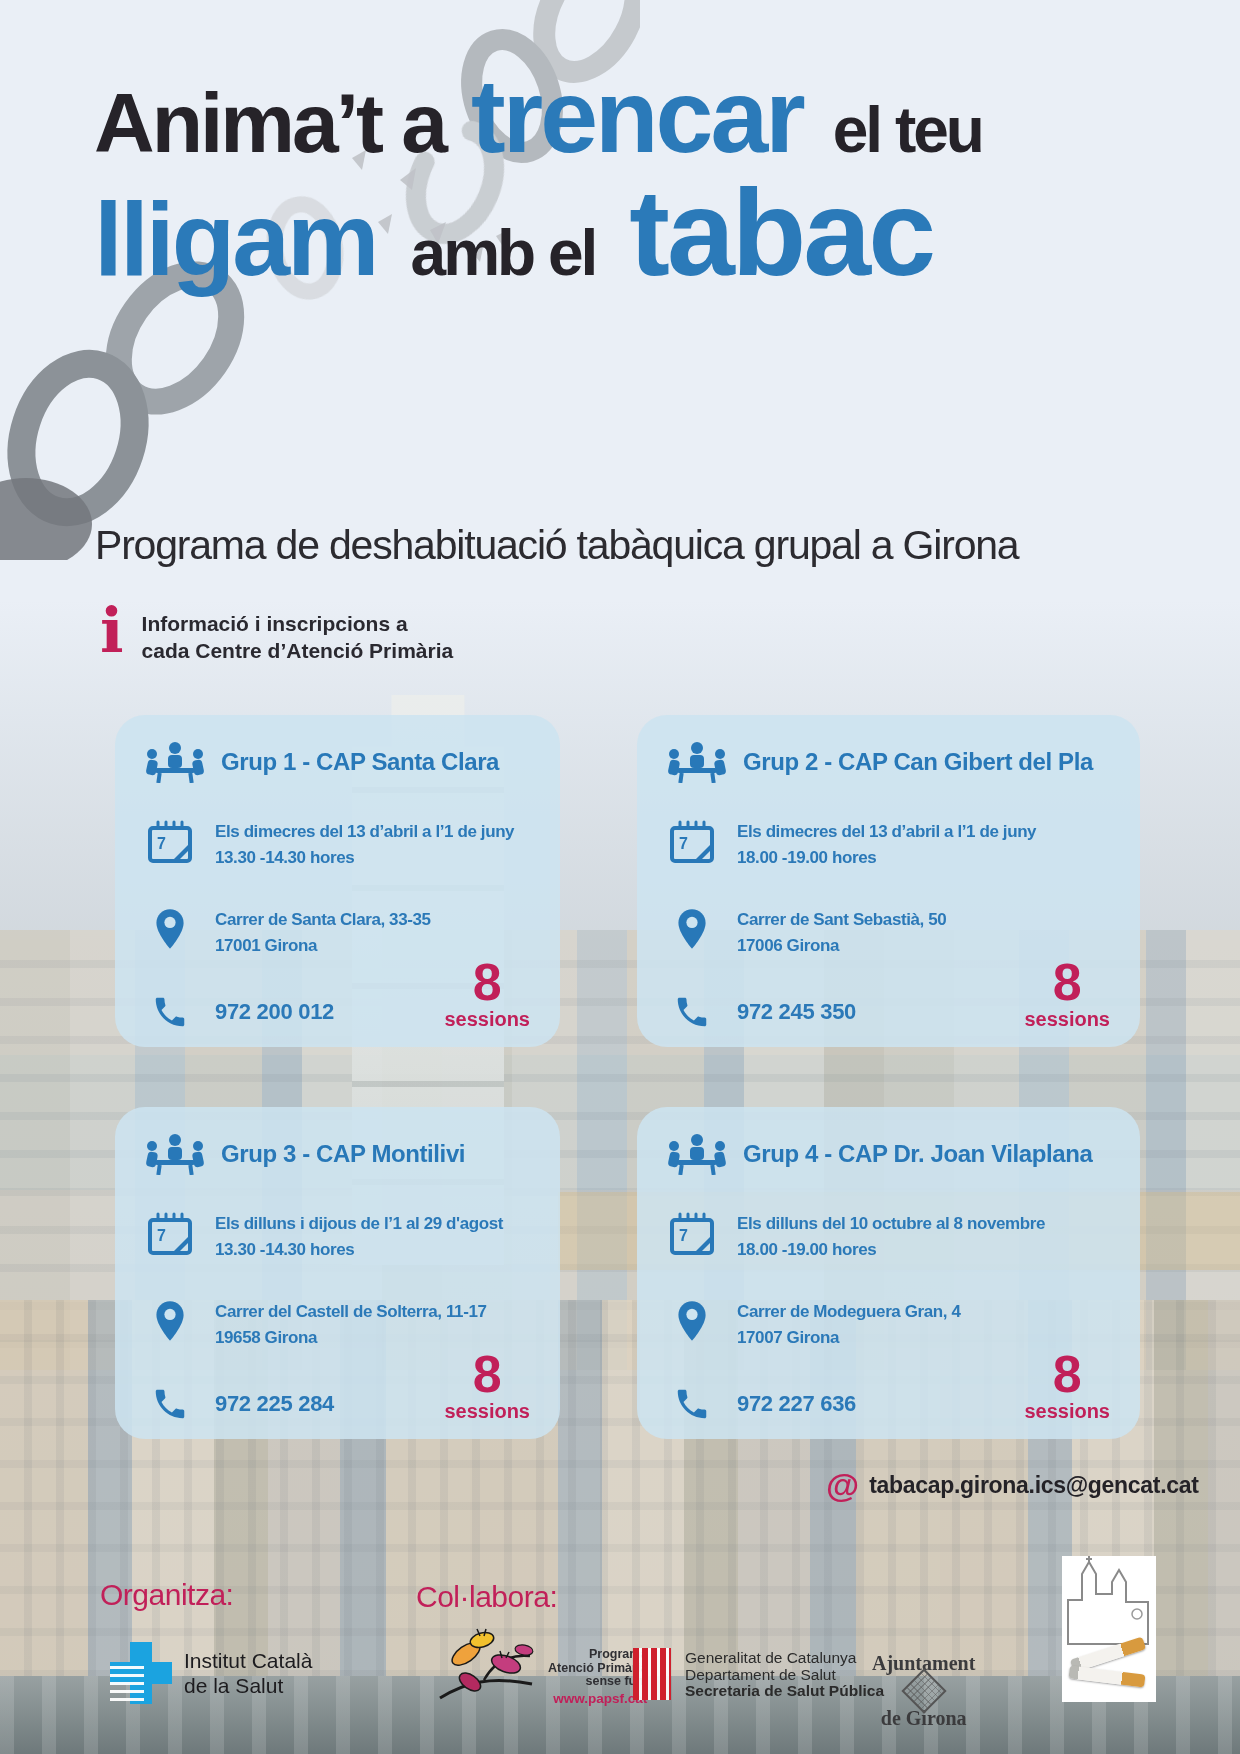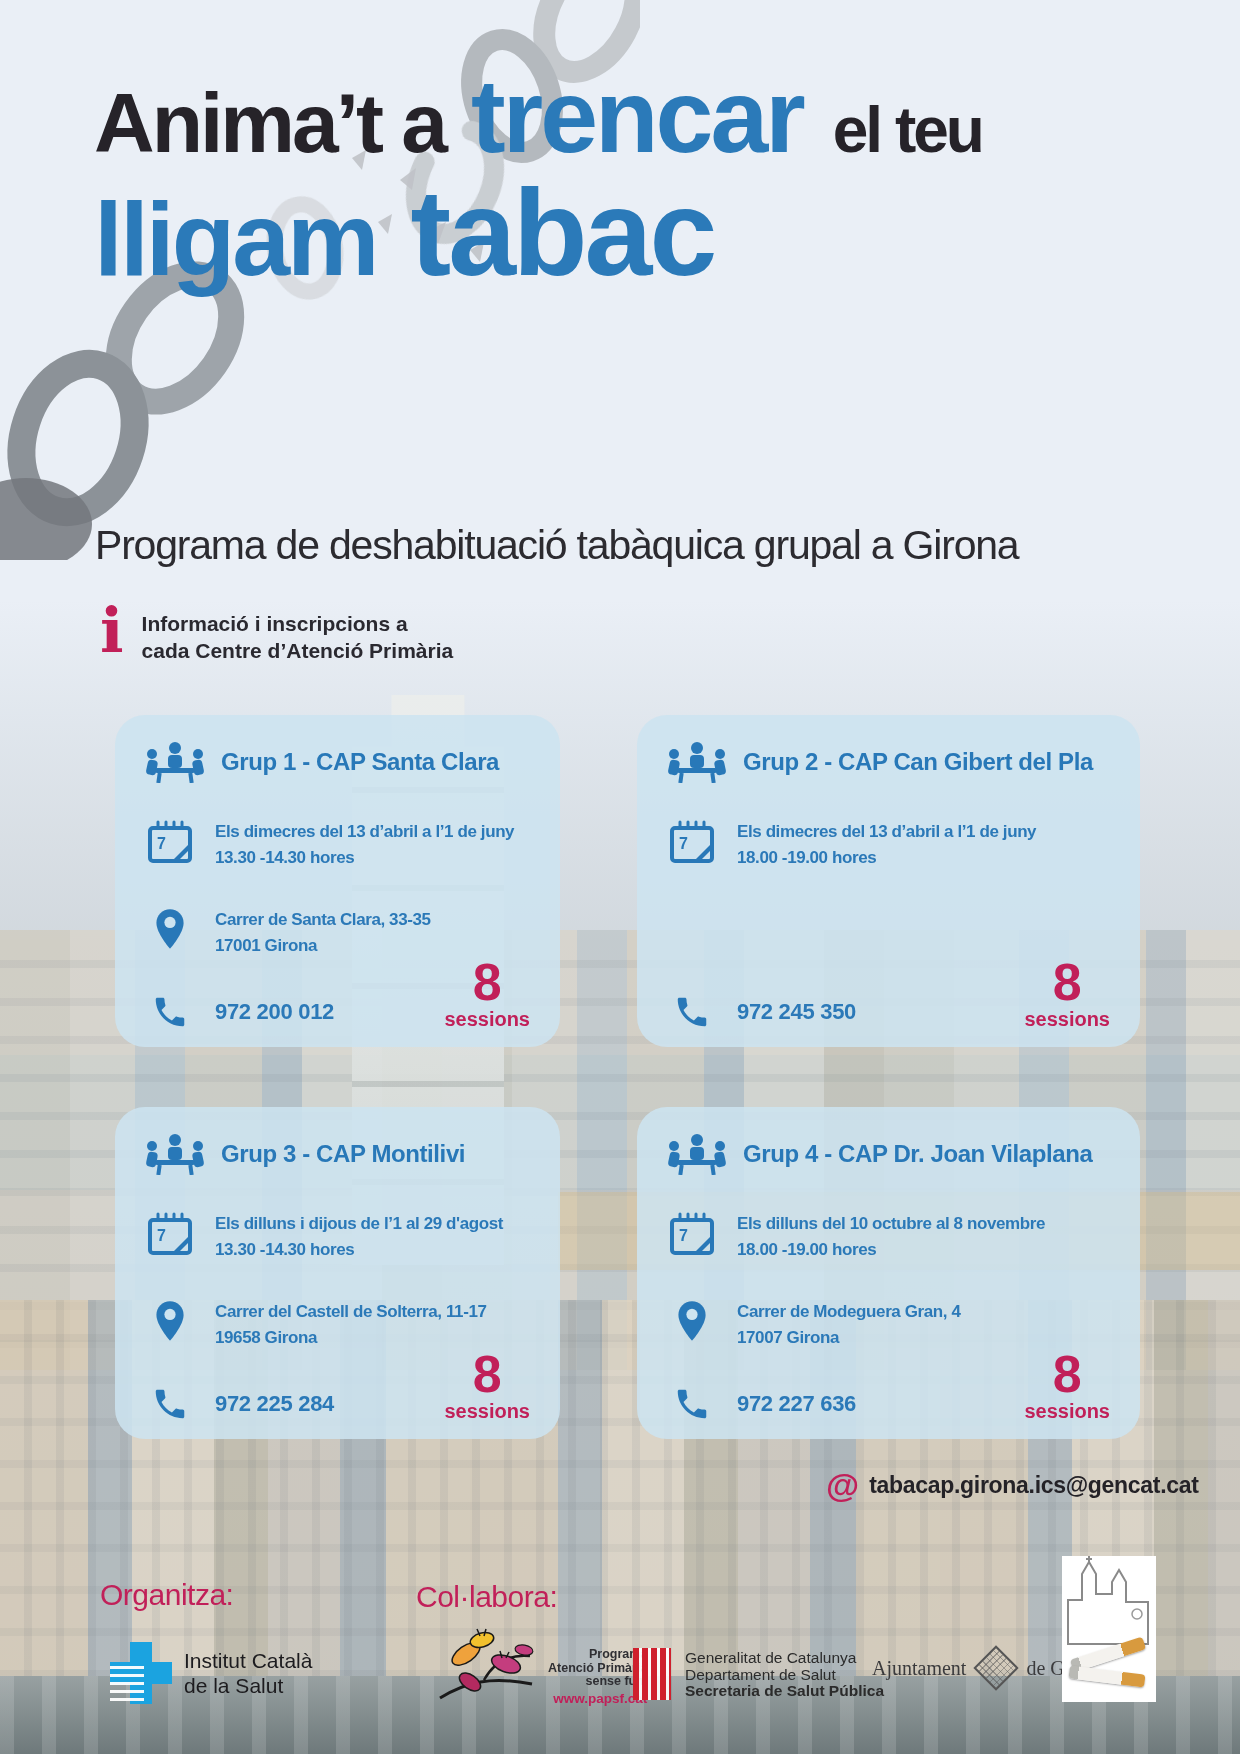--- a/index.html
+++ b/index.html
@@ -91,21 +91,21 @@
   .ics-text{margin-left:12px;font-size:21px;color:#1d1c1f;line-height:25px;}
   .papsf{position:absolute;left:436px;top:1626px;z-index:2;display:flex;text-align:right;}
   .papsf-text{margin-left:8px;padding-top:22px;font-size:12.5px;font-weight:700;color:#2f2f33;line-height:13.5px;}
   .papsf-url{color:#c12059;font-size:13.5px;margin-top:3px;}
   .gencat{position:absolute;left:633px;top:1648px;z-index:2;display:flex;}
   .senyera{width:38px;height:52px;flex:0 0 38px;
     background:repeating-linear-gradient(90deg,#cf202d 0 6px, rgba(255,255,255,.92) 6px 9px);}
   .gencat-text{margin-left:14px;font-size:15.5px;color:#2b2b2b;line-height:16.5px;padding-top:2px;}
   .gencat-text .b{font-weight:700;}
   .ajuntament{position:absolute;left:872px;top:1652px;z-index:2;display:flex;align-items:center;
-    font-family:"Liberation Serif",serif;font-size:20px;font-weight:400;color:#3b3b3d;}
+    font-family:"Liberation Serif",serif;font-size:20px;font-weight:700;color:#3b3b3d;flex-direction:column;}
   .shield{width:28px;height:28px;margin:0 14px;border:2px solid #555;transform:rotate(45deg);
     background:repeating-linear-gradient(0deg, transparent 0 4px, rgba(85,85,85,.45) 4px 5px),
       repeating-linear-gradient(90deg, transparent 0 4px, rgba(85,85,85,.45) 4px 5px);}
   .churchbox{position:absolute;left:1062px;top:1556px;width:94px;height:146px;background:#fff;z-index:2;}
   .cig{position:absolute;width:76px;height:13px;border-radius:4px;
     background:linear-gradient(90deg,#b9b9b4 0 9px,#f4f2ee 9px 53px,#d89a3e 53px 76px);
     box-shadow:0 1px 2px rgba(0,0,0,.35);}
   .cig1{left:8px;top:92px;transform:rotate(-18deg);}
   .cig2{left:7px;top:114px;transform:rotate(7deg);}
 </style>
@@ -144,20 +144,21 @@
     <ellipse cx="26" cy="524" rx="66" ry="46" fill="#73777c" opacity="0.85"></ellipse>
   </svg>
 
   <div class="t-line t1">
     <span class="seg0 tk-dark">Anima’t a</span>
     <span class="seg1 tk-blue">trencar</span>
     <span class="seg2 tk-dark">el teu</span>
   </div>
   <div class="t-line t2">
     <span class="seg0 tk-blue">lligam</span>
+    <span class="seg1 tk-dark">amb el</span>
     <span class="seg2 tk-blue">tabac</span>
   </div>
 
   <div class="subtitle">Programa de deshabituació tabàquica grupal a Girona</div>
 
   <div class="info">
     <div class="info-i">i</div>
     <div class="info-text">
       <div>Informació i inscripcions a</div>
       <div>cada Centre d’Atenció Primària</div>
@@ -249,20 +250,32 @@
               <path d="M28 9 V3"></path>
               <path d="M36 9 V3"></path>
             </g>
         <text x="11" y="30" font-size="16" font-weight="bold" fill="#2878b8" font-family="Liberation Sans, sans-serif">7</text>
         <path d="M28 40 L42 26 L45 29 L31 43 Z" fill="#2878b8"></path>
       </svg>
         </span>
       <div class="ctext">
         <div>Els dimecres del 13 d’abril a l’1 de juny</div>
         <div>18.00 -19.00 hores</div>
+      </div>
+    </div>
+    <div class="crow r-addr">
+      <span class="icon-col">
+      <svg width="30" height="44" viewBox="0 0 32 44">
+        <path d="M16 1 C8 1 1.5 7.5 1.5 15.5 C1.5 26.5 16 43 16 43 C16 43 30.5 26.5 30.5 15.5 C30.5 7.5 24 1 16 1 Z" fill="#2878b8"></path>
+        <circle cx="16" cy="15" r="6" fill="#cde4f0"></circle>
+      </svg>
+        </span>
+      <div class="ctext">
+        <div>Carrer de Sant Sebastià, 50</div>
+        <div>17006 Girona</div>
       </div>
     </div>
     <div class="crow r-phone">
       <span class="icon-col">
       <svg width="38" height="38" viewBox="0 0 24 24">
         <path d="M6.62 10.79c1.44 2.83 3.76 5.14 6.59 6.59l2.2-2.2c.27-.27.67-.36 1.02-.24 1.12.37 2.33.57 3.57.57.55 0 1 .45 1 1V20c0 .55-.45 1-1 1-9.39 0-17-7.61-17-17 0-.55.45-1 1-1h3.5c.55 0 1 .45 1 1 0 1.25.2 2.45.57 3.57.11.35.03.74-.25 1.02l-2.2 2.2z" fill="#2878b8"></path>
       </svg>
         </span>
       <div class="cphone">972 245 350</div>
     </div>

